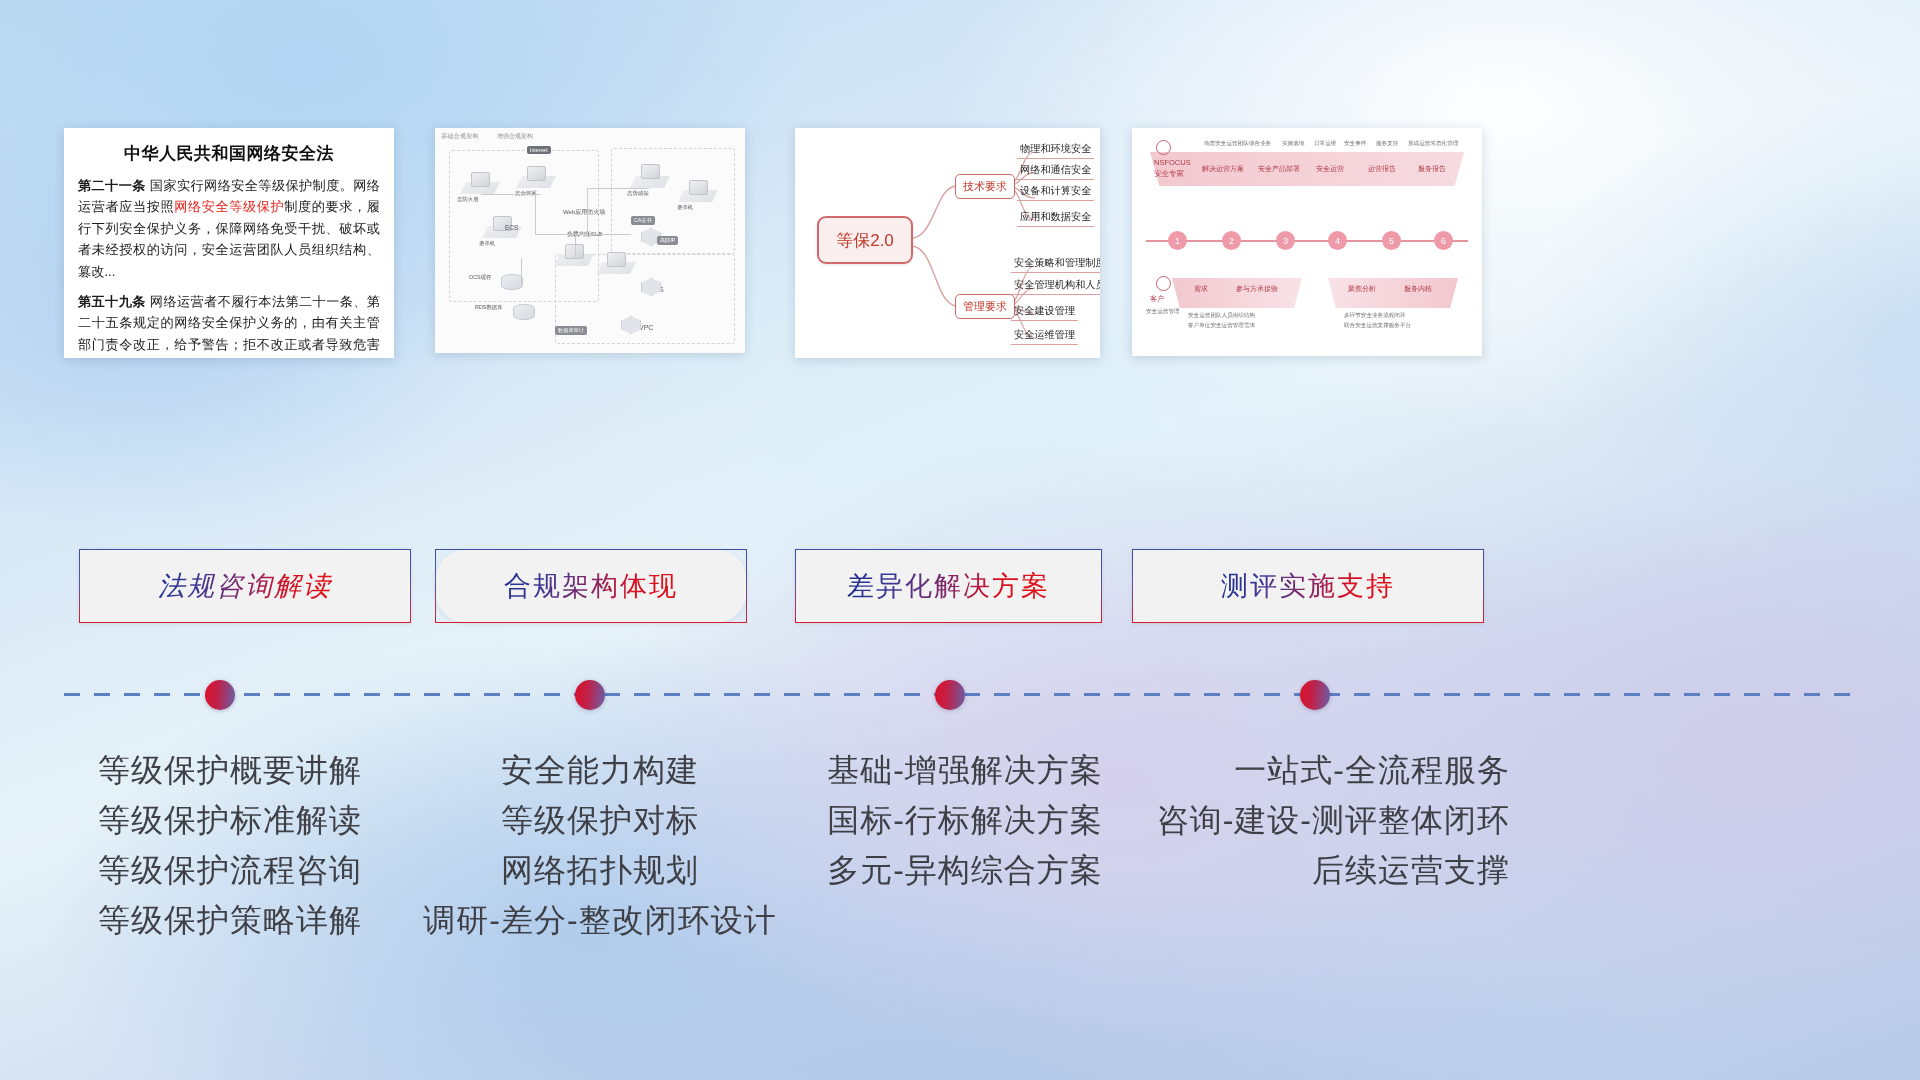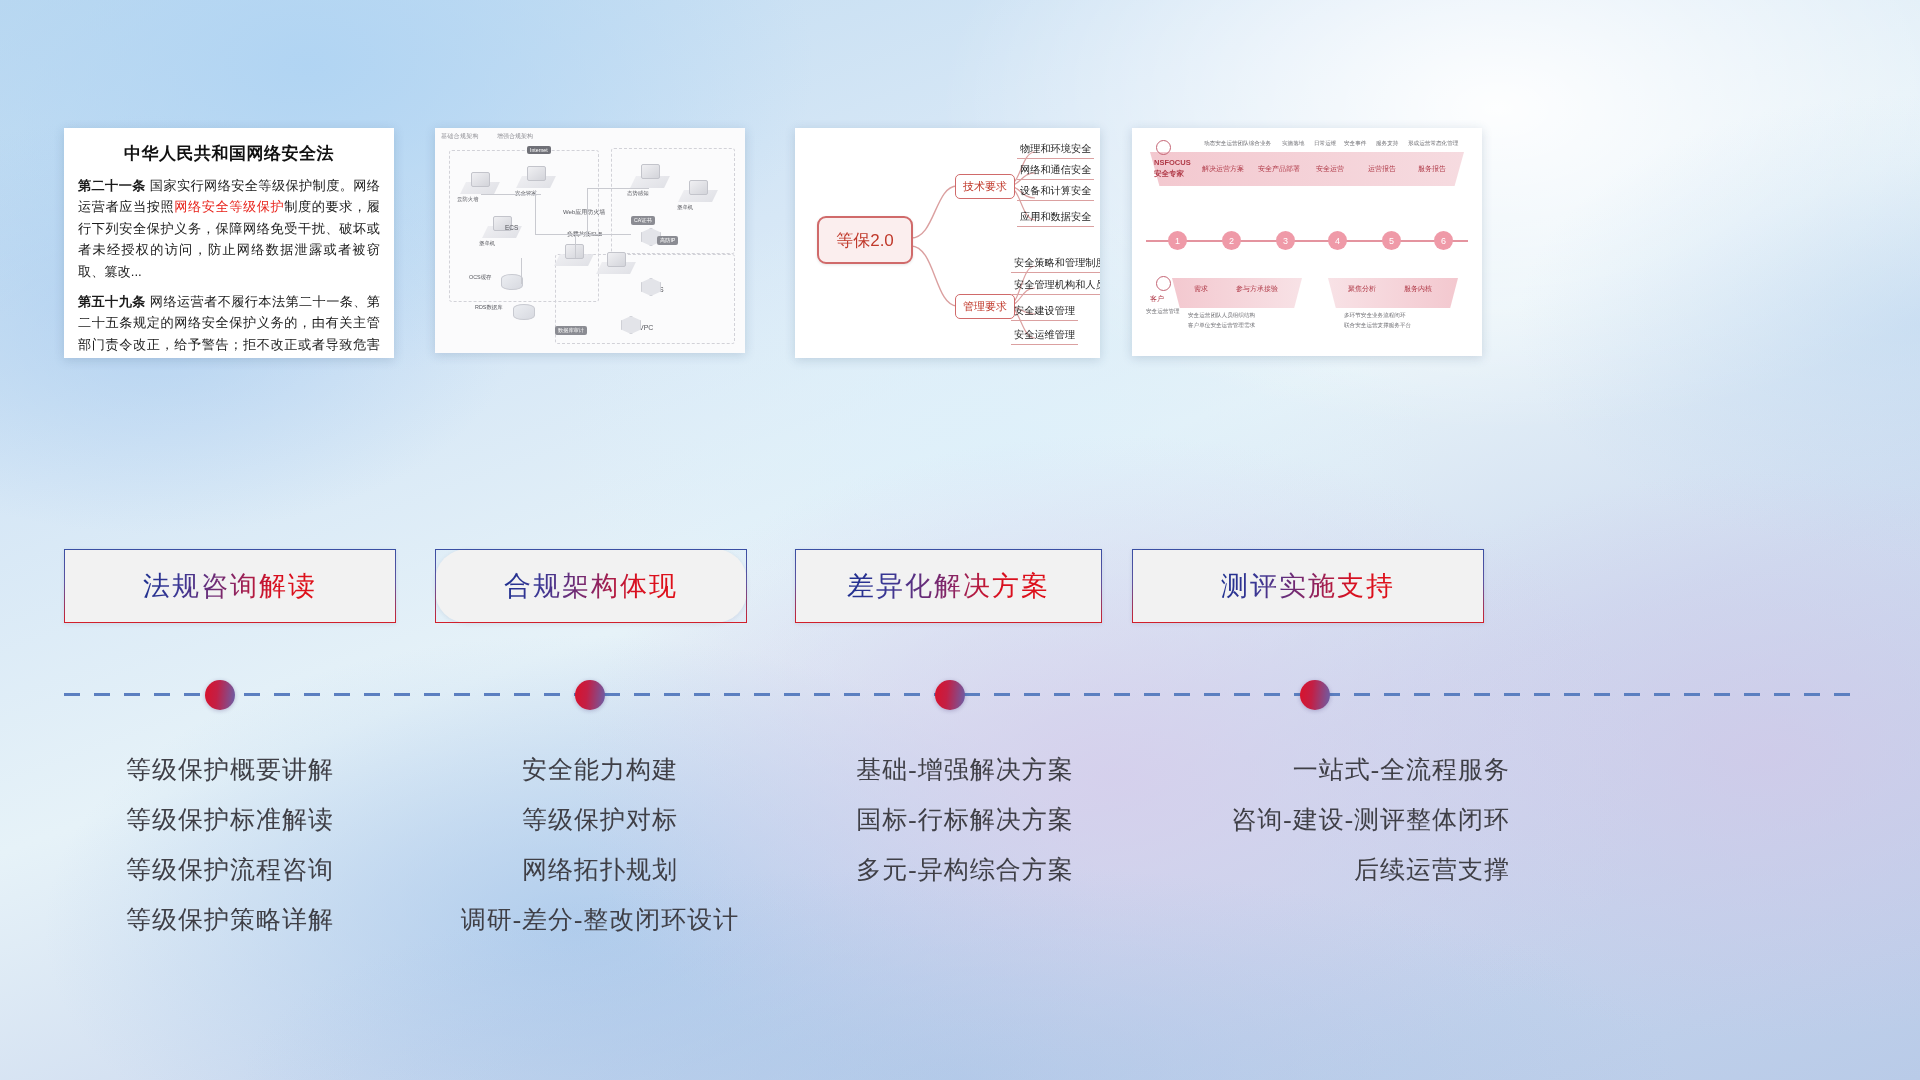--- a/index.html
+++ b/index.html
@@ -87,68 +87,68 @@
   .nsf .band3{position:absolute;left:196px;top:150px;width:130px;height:30px;
       background:linear-gradient(90deg,#f8e2e6,#f3c8cf);
       clip-path:polygon(0 0,100% 0,94% 100%,6% 100%);}
   .nsf .rail{position:absolute;left:14px;top:112px;width:322px;height:1.5px;background:#e4949f;}
   .nsf .dot{position:absolute;width:19px;height:19px;border-radius:50%;
       background:#ef9aa8;color:#fff;font-size:9px;display:flex;align-items:center;
       justify-content:center;top:103px;}
   .nsf .mini{position:absolute;font-size:5.6px;color:#6d6d72;white-space:nowrap;}
   .nsf .minib{position:absolute;font-size:7px;color:#b03a48;white-space:nowrap;}
   .nsf .brand{position:absolute;left:22px;top:28px;font-size:7.5px;color:#b03a48;
-      line-height:1.4;font-weight:bold;}
+      line-height:1.4;font-weight:normal;}
   .nsf .person{position:absolute;width:13px;height:13px;border-radius:50%;
       border:1.2px solid #c46474;}
 
   
   .hdrs{position:absolute;top:549px;left:0;width:1920px;height:75px;}
   .hbox{position:absolute;top:0;height:72px;background:#f2f2f2;
         border:1.6px solid;
         border-image:linear-gradient(180deg,#3a4fa3 0%,#5b52a0 45%,#d21f2a 100%) 1;
         display:flex;align-items:center;justify-content:center;
         box-shadow:0 1px 4px rgba(40,60,110,.10);}
   .hbox span{font-size:27px;letter-spacing:2px;
         background:linear-gradient(100deg,#1d2f8f 0%,#3b3794 22%,#8a2463 52%,#d81020 74%,#e01018 100%);
         -webkit-background-clip:text;background-clip:text;color:transparent;}
-  .h1{left:64px;width:330px;}
+  .h1{left:79px;width:330px;font-style:italic;}
   .h2{left:435px;width:310px;border-radius:32px;}
   .h3{left:795px;width:305px;}
   .h4{left:1132px;width:350px;}
 
   
   .tl{position:absolute;left:64px;top:693px;width:1790px;height:3px;
       background-image:linear-gradient(90deg,#5b7fc0 0 16px,transparent 16px 30px);
       background-size:30px 3px;background-repeat:repeat-x;}
   .tdot{position:absolute;width:30px;height:30px;border-radius:50%;top:680px;
       background:linear-gradient(95deg,#d9122b 0%,#c31f45 40%,#6a5fa8 100%);
       box-shadow:0 1px 4px rgba(60,40,110,.28);}
 
   
   .cols{position:absolute;top:745px;left:0;width:1920px;height:250px;}
   .col{position:absolute;top:0;text-align:center;}
-  .col div{font-size:25px;color:#3f3f46;line-height:50px;white-space:nowrap;letter-spacing:1px;font-family:Liberation Serif, serif;}
+  .col div{font-size:32px;color:#3f3f46;line-height:50px;white-space:nowrap;letter-spacing:1px;}
   .c1{left:40px;width:380px;}
   .c2{left:410px;width:380px;}
   .c3{left:775px;width:380px;}
   .c4{left:1130px;width:380px;text-align:right;}
 </style>
 </head>
 <body>
 
 <div id="bg"></div>
 <div id="bg2"></div>
 
 <div class="thumbs">
 
   <div class="thumb t1">
     <div class="law">
       <div class="law-title">中华人民共和国网络安全法</div>
-      <p><b>第二十一条</b><span> 国家实行网络安全等级保护制度。网络运营者应当按照</span><span class="r">网络安全等级保护</span><span>制度的要求，履行下列安全保护义务，保障网络免受干扰、破坏或者未经授权的访问，防止网络数据泄露或者被窃取、篡改...</span></p>
+      <p><b>第二十一条</b><span> 国家实行网络安全等级保护制度。网络运营者应当按照</span><span class="r">网络安全等级保护</span><span>制度的要求，履行下列安全保护义务，保障网络免受干扰、破坏或者未经授权的访问，安全运营团队人员组织结构、篡改...</span></p>
       <p><b>第五十九条</b><span> 网络运营者不履行本法第二十一条、第二十五条规定的网络安全保护义务的，由有关主管部门责令改正，给予警告；拒不改正或者导致危害网络安全等后果的，处</span></p>
     </div>
   </div>
 
   <div class="thumb t2">
     <div class="arch">
       <div class="hdr">基础合规架构</div>
       <div class="hdr2">增强合规架构</div>
 
       <div class="zone" style="left:14px;top:22px;width:148px;height:150px;"></div>

